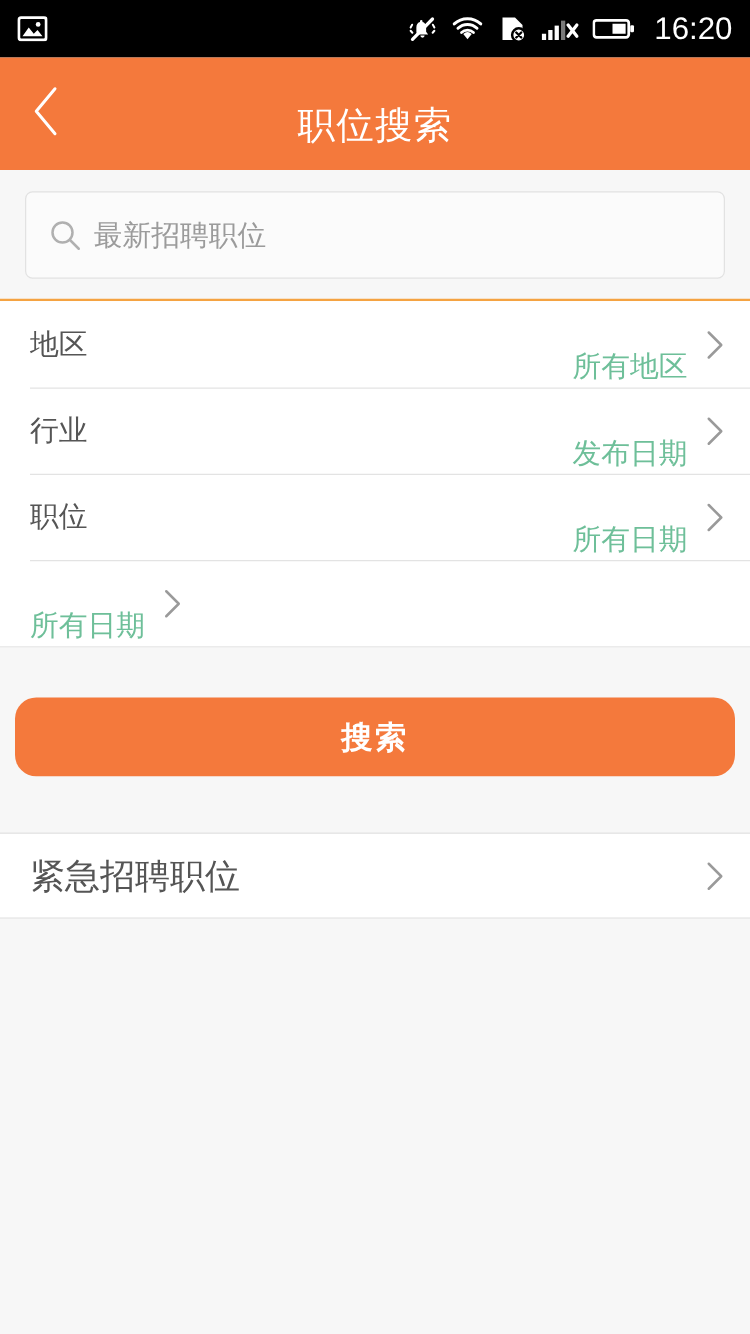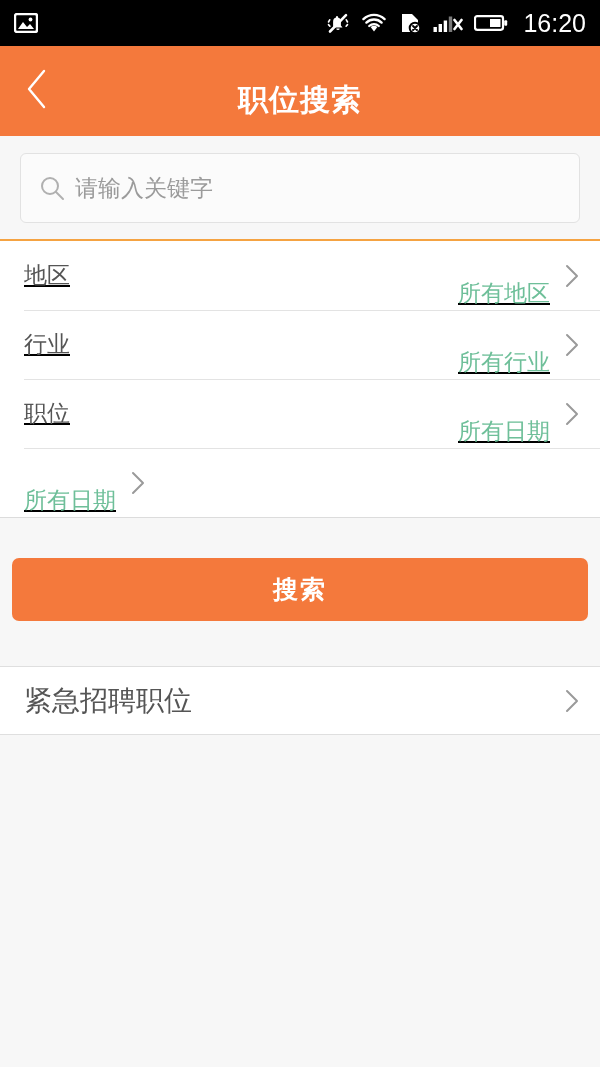--- a/index.html
+++ b/index.html
@@ -73,21 +73,21 @@
     height: 90px;
     width: 74px;
     display: flex;
     align-items: center;
     justify-content: center;
     cursor: pointer;
   }
   .header-title {
     color: #ffffff;
     font-size: 30px;
-    font-weight: bold;
+    font-weight: normal;
     letter-spacing: 1px;
     margin-top: 18px;
   }
 
   
   .searchwrap {
     background: #f7f7f7;
     padding: 17px 20px 16px 20px;
     box-sizing: border-box;
     border-bottom: 2px solid #f5a342;
@@ -107,21 +107,20 @@
   .search-placeholder {
     color: #9b9b9b;
     font-size: 23px;
   }
 
   
   .filter-list {
     background: #ffffff;
     border-bottom: 1px solid #dcdcdc;
     flex: none;
-    text-decoration: underline;
   }
   .filter-row {
     height: 69px;
     display: flex;
     align-items: center;
     padding: 0 20px 0 24px;
     box-sizing: border-box;
     position: relative;
     cursor: pointer;
     background: #ffffff;
@@ -155,21 +154,21 @@
   
   .btn-zone {
     background: #f7f7f7;
     padding: 40px 12px 45px 12px;
     box-sizing: border-box;
     flex: none;
   }
   .search-btn {
     height: 63px;
     background: #f4793c;
-    border-radius: 7px;
+    border-radius: 17px;
     display: flex;
     align-items: center;
     justify-content: center;
     cursor: pointer;
     border: none;
     width: 100%;
     padding: 0;
   }
   .search-btn-label {
     color: #ffffff;
@@ -278,39 +277,39 @@
   </div>
 
   <div class="searchwrap">
     <div class="searchbox">
       <span class="search-icon">
         <svg width="26" height="26" viewBox="0 0 26 26">
           <circle cx="11" cy="11" r="8" fill="none" stroke="#b0b0b0" stroke-width="2"></circle>
           <path d="M17 17 L24 24" stroke="#b0b0b0" stroke-width="2" stroke-linecap="round"></path>
         </svg>
       </span>
-      <span class="search-placeholder">请输入关键字</span>
+      <span class="search-placeholder">最新招聘职位</span>
     </div>
   </div>
 
   <div class="filter-list">
 
     <div class="filter-row">
       <span class="filter-label">地区</span>
       <span class="filter-value">所有地区</span>
       <span class="chev">
         <svg width="16" height="26" viewBox="0 0 16 26">
           <path d="M3 3 L13 13 L3 23" fill="none" stroke="#9a9a9a" stroke-width="2" stroke-linecap="round" stroke-linejoin="round"></path>
         </svg>
       </span>
     </div>
 
     <div class="filter-row">
       <span class="filter-label">行业</span>
-      <span class="filter-value">所有行业</span>
+      <span class="filter-value">发布日期</span>
       <span class="chev">
         <svg width="16" height="26" viewBox="0 0 16 26">
           <path d="M3 3 L13 13 L3 23" fill="none" stroke="#9a9a9a" stroke-width="2" stroke-linecap="round" stroke-linejoin="round"></path>
         </svg>
       </span>
     </div>
 
     <div class="filter-row">
       <span class="filter-label">职位</span>
       <span class="filter-value">所有日期</span>

